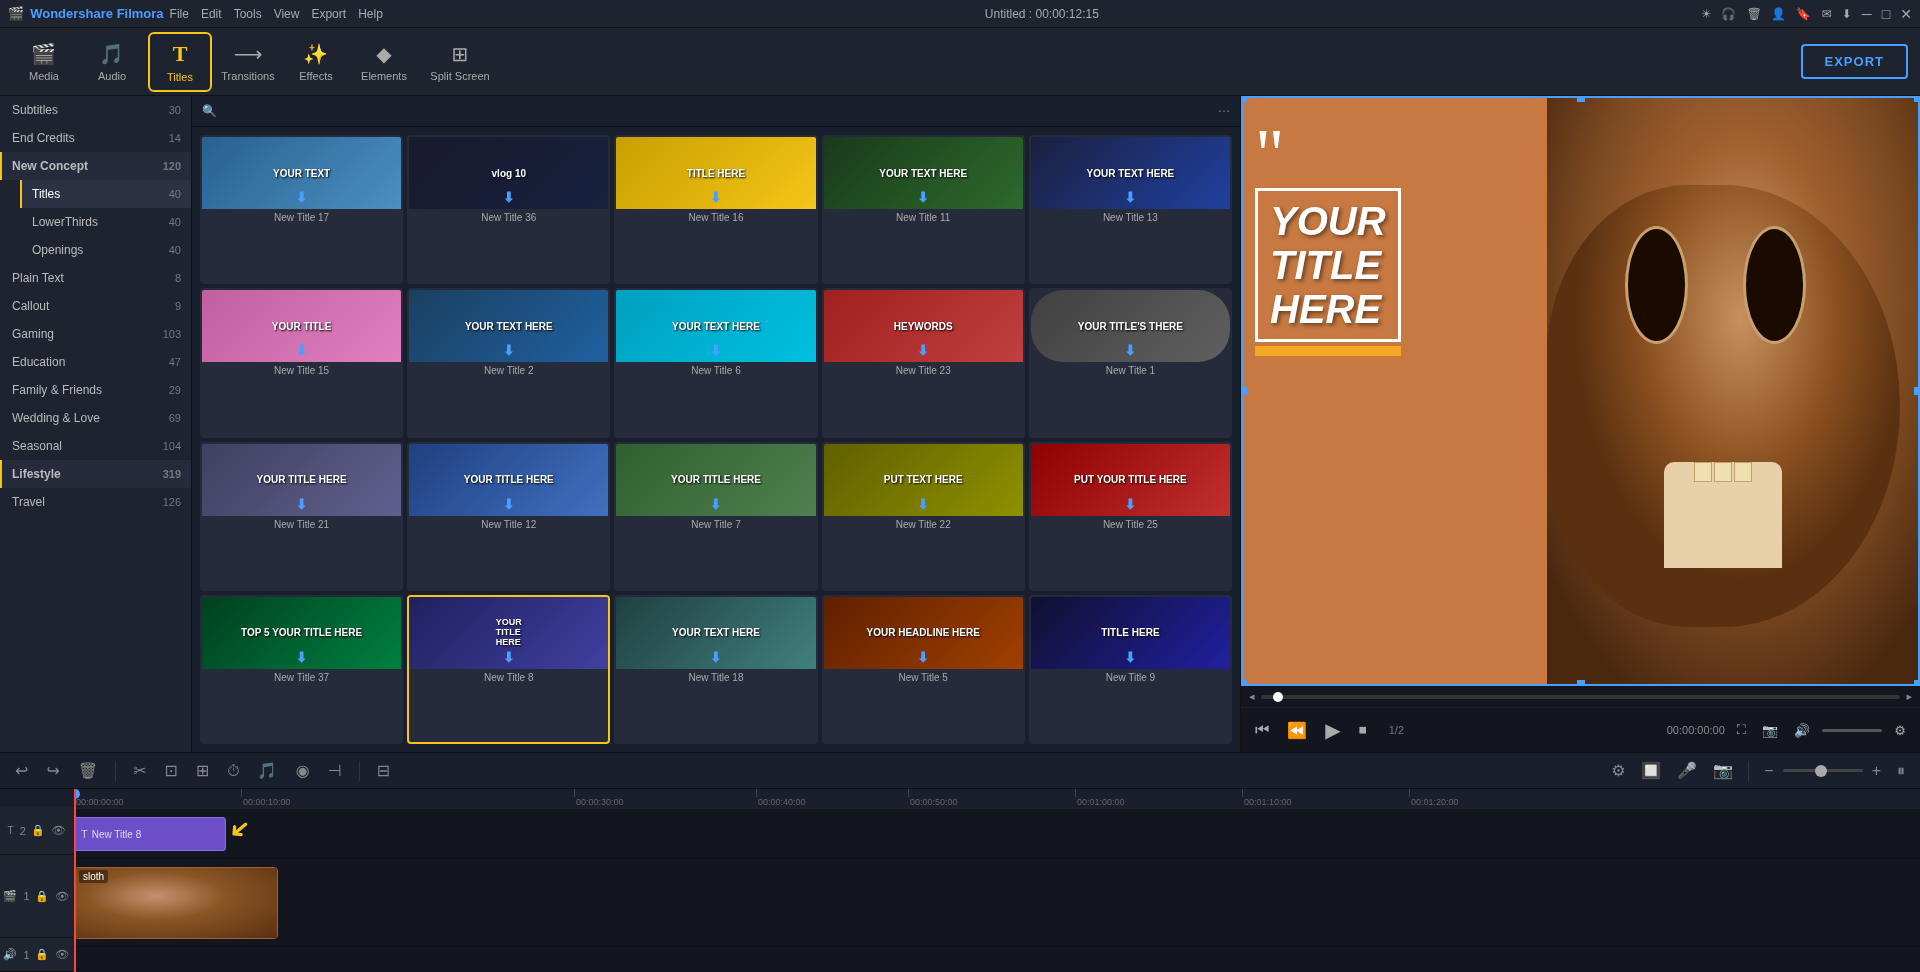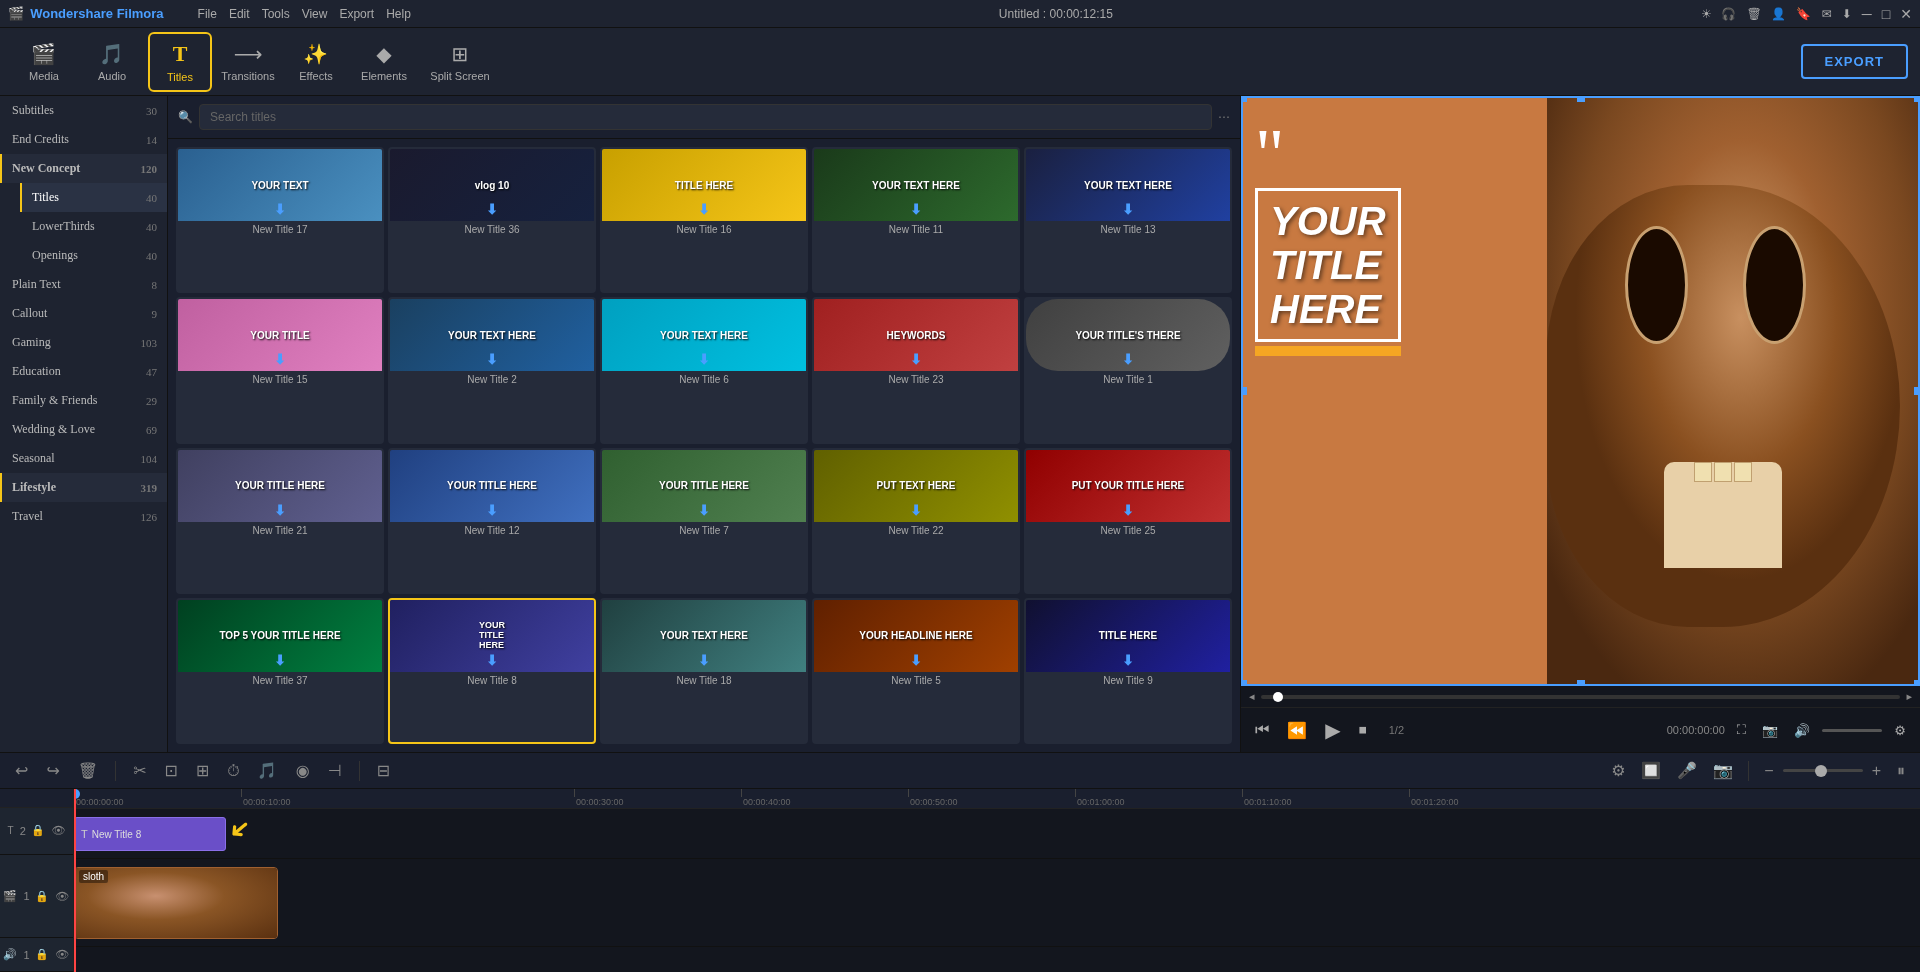--- a/index.html
+++ b/index.html
@@ -10,21 +10,21 @@
       background: #1e2330;
       height: 28px;
       display: flex;
       align-items: center;
       padding: 0 8px;
       border-bottom: 1px solid #111;
       justify-content: space-between;
     }
     #titlebar .left { display: flex; align-items: center; gap: 6px; }
     #titlebar .logo { color: #4a9eff; font-size: 13px; font-weight: bold; }
-    #titlebar .menu { display: flex; gap: 12px; font-size: 12px; color: #aaa; margin-left: 28px; }
+    #titlebar .menu { display: flex; gap: 12px; font-size: 12px; color: #aaa; }
     #titlebar .menu span { cursor: pointer; }
     #titlebar .center { color: #aaa; font-size: 12px; }
     #titlebar .right { display: flex; align-items: center; gap: 10px; color: #aaa; }
     #titlebar .win-btn { cursor: pointer; font-size: 14px; }
 
     
     #toolbar {
       background: #1e2330;
       height: 68px;
       display: flex;
@@ -63,26 +63,25 @@
     }
 
     
     #main {
       display: flex;
       height: calc(972px - 28px - 68px - 220px);
     }
 
     
     #left-panel {
-      width: 168px;
+      width: 192px;
       background: #1e2330;
       border-right: 1px solid #111;
       overflow-y: auto;
       flex-shrink: 0;
-      font-family: Liberation Serif, serif;
     }
     .panel-item {
       display: flex;
       align-items: center;
       justify-content: space-between;
       padding: 7px 10px;
       cursor: pointer;
       color: #bbb;
       border-left: 2px solid transparent;
     }
@@ -576,21 +575,20 @@
     </div>
     <div class="panel-item">
       <span>Travel</span>
       <span class="count">126</span>
     </div>
   </div>
 
   <div id="content">
     <div id="search-bar">
       <span style="color:#666;">🔍</span>
-      <input type="text" placeholder="Search titles" style="">
       <span class="grid-dots">⋯</span>
     </div>
     <div id="tiles-grid">
 
       <div class="tile">
         <div class="tile-thumb thumb-17">
           <span class="thumb-text">YOUR TEXT</span>
           <span class="tile-download">⬇</span>
         </div>
         <div class="tile-label">New Title 17</div>
@@ -879,21 +877,21 @@
           <div class="ruler-label">00:00:10:00</div>
         </div>
         <div class="ruler-mark" style="left:322px;gap:38px;">
           <div class="ruler-line"></div>
           <div class="ruler-label">00:00:20:00</div>
         </div>
         <div class="ruler-mark" style="left:500px;">
           <div class="ruler-line"></div>
           <div class="ruler-label">00:00:30:00</div>
         </div>
-        <div class="ruler-mark" style="left:667px;">
+        <div class="ruler-mark" style="left:682px;">
           <div class="ruler-line"></div>
           <div class="ruler-label">00:00:40:00</div>
         </div>
         <div class="ruler-mark" style="left:834px;">
           <div class="ruler-line"></div>
           <div class="ruler-label">00:00:50:00</div>
         </div>
         <div class="ruler-mark" style="left:1001px;">
           <div class="ruler-line"></div>
           <div class="ruler-label">00:01:00:00</div>

